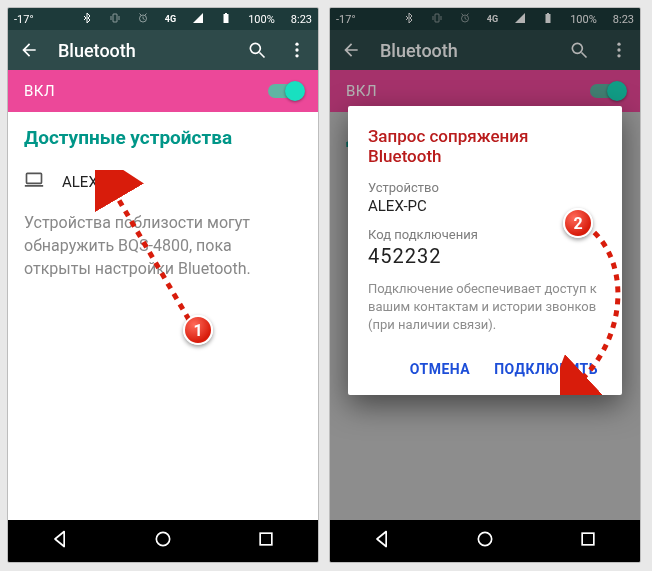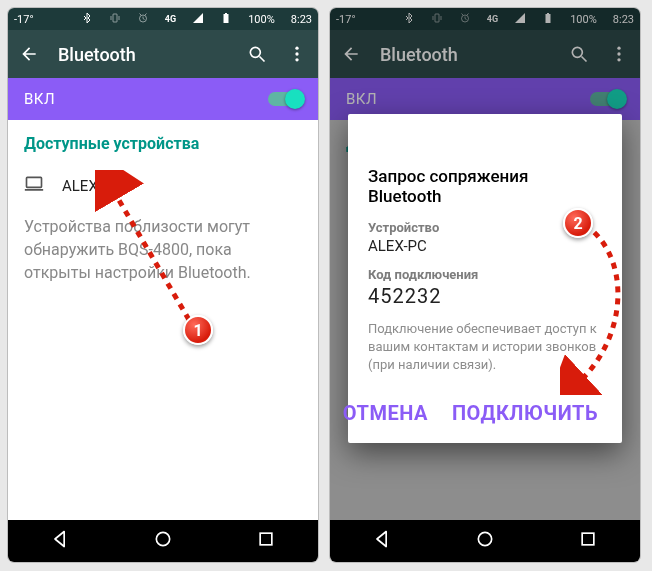--- a/index.html
+++ b/index.html
@@ -12,21 +12,21 @@
     position: relative;
     padding: 7px;
     display: flex;
     gap: 10px;
   }
   .phone {
     width: 312px;
     height: 556px;
     background: #fff;
     border: 1px solid #bdbdbd;
-    border-radius: 7px;
+    border-radius: 2px;
     position: relative;
     display: flex;
     flex-direction: column;
     overflow: hidden;
   }
   .statusbar {
     height: 22px;
     background: #1d3a3a;
     color: #fff;
     display: flex;
@@ -34,50 +34,50 @@
     justify-content: space-between;
     font-size: 11px;
     padding: 0 6px;
   }
   .statusbar .left { display: flex; align-items: center; gap: 2px; }
   .statusbar .right { display: flex; align-items: center; gap: 16px; }
   .statusbar svg { width: 12px; height: 12px; fill: #fff; }
   .appbar {
     background: #2e4a4a;
     color: #fff;
-    height: 48px;
+    height: 40px;
     display: flex;
     align-items: center;
     padding: 0 10px;
     gap: 18px;
   }
   .appbar .title { font-size: 18px; font-weight: 500; flex: 1; }
   .appbar .iconbtn { width: 22px; height: 22px; display: flex; align-items: center; justify-content: center; }
   .appbar svg { width: 20px; height: 20px; fill: #fff; }
   .togglebar {
-    background: #8b5cf6;
+    background: #ec4899;
     color: #fff;
     height: 42px;
     display: flex;
     align-items: center;
     justify-content: space-between;
     padding: 0 16px;
   }
   .togglebar .label { font-size: 15px; letter-spacing: 0.5px; }
   .switch {
     width: 34px; height: 14px; background: #5fb5a3; border-radius: 7px; position: relative;
   }
   .switch .knob {
     position: absolute; top: -3px; right: -3px; width: 20px; height: 20px;
     background: #18e0c0; border-radius: 50%;
     box-shadow: 0 1px 3px rgba(0,0,0,0.4);
   }
   .content { flex: 1; background: #fff; padding: 14px 16px; position: relative; }
   .section-header {
-    color: #009688; font-weight: 700; font-size: 16px; margin-bottom: 14px;
+    color: #009688; font-weight: 700; font-size: 19px; margin-bottom: 14px;
   }
   .device-row {
     display: flex; align-items: center; gap: 18px; padding: 8px 0 18px;
   }
   .device-row svg { width: 20px; height: 18px; fill: #555; }
   .device-row .name { font-size: 15px; color: #222; }
   .hint { color: #888; font-size: 16px; line-height: 1.45; }
   .dim .appbar, .dim .togglebar, .dim .statusbar { filter: brightness(0.7); }
   .dim .content { background: #8d8d8d; }
   .dim .section-header { color: #066b61; }
@@ -85,27 +85,27 @@
     position: absolute; inset: 0; background: rgba(0,0,0,0);
   }
   .dialog {
     position: absolute;
     top: 148px; left: 18px; right: 18px;
     background: #fff;
     border-radius: 2px;
     box-shadow: 0 10px 30px rgba(0,0,0,0.5);
     padding: 20px 20px 8px;
   }
-  .dialog-title { font-size: 17px; font-weight: 500; color: #000000; margin-bottom: 14px; margin-top: 32px; }
-  .dialog-label { font-size: 13px; color: #7d7d7d; margin-bottom: 2px; font-weight: bold; }
+  .dialog-title { font-size: 17px; font-weight: 500; color: #b91c1c; margin-bottom: 14px; }
+  .dialog-label { font-size: 13px; color: #7d7d7d; margin-bottom: 2px; }
   .dialog-value { font-size: 15px; color: #222; margin-bottom: 12px; }
   .dialog-code { font-size: 20px; color: #222; margin-bottom: 12px; letter-spacing: 1px;}
   .dialog-hint { font-size: 13px; color: #8d8d8d; line-height: 1.4; margin-bottom: 20px; }
   .dialog-actions { display: flex; justify-content: flex-end; gap: 24px; padding: 6px 4px 10px; }
-  .dialog-actions .btn { color: #8b5cf6; font-weight: 700; font-size: 20px; letter-spacing: 0.5px; }
+  .dialog-actions .btn { color: #1d4ed8; font-weight: 700; font-size: 14px; letter-spacing: 0.5px; }
   .navbar {
     height: 42px; background: #000; display: flex; align-items: center; justify-content: space-around;
   }
   .navbar svg { width: 20px; height: 20px; stroke: #fff; fill: none; stroke-width: 2; }
   
   .anno { position: absolute; pointer-events: none; }
   .badge {
     width: 30px; height: 30px; border-radius: 50%;
     background: radial-gradient(circle at 35% 30%, #ff6a5a, #d81c0b 70%);
     border: 2px solid #fff;

